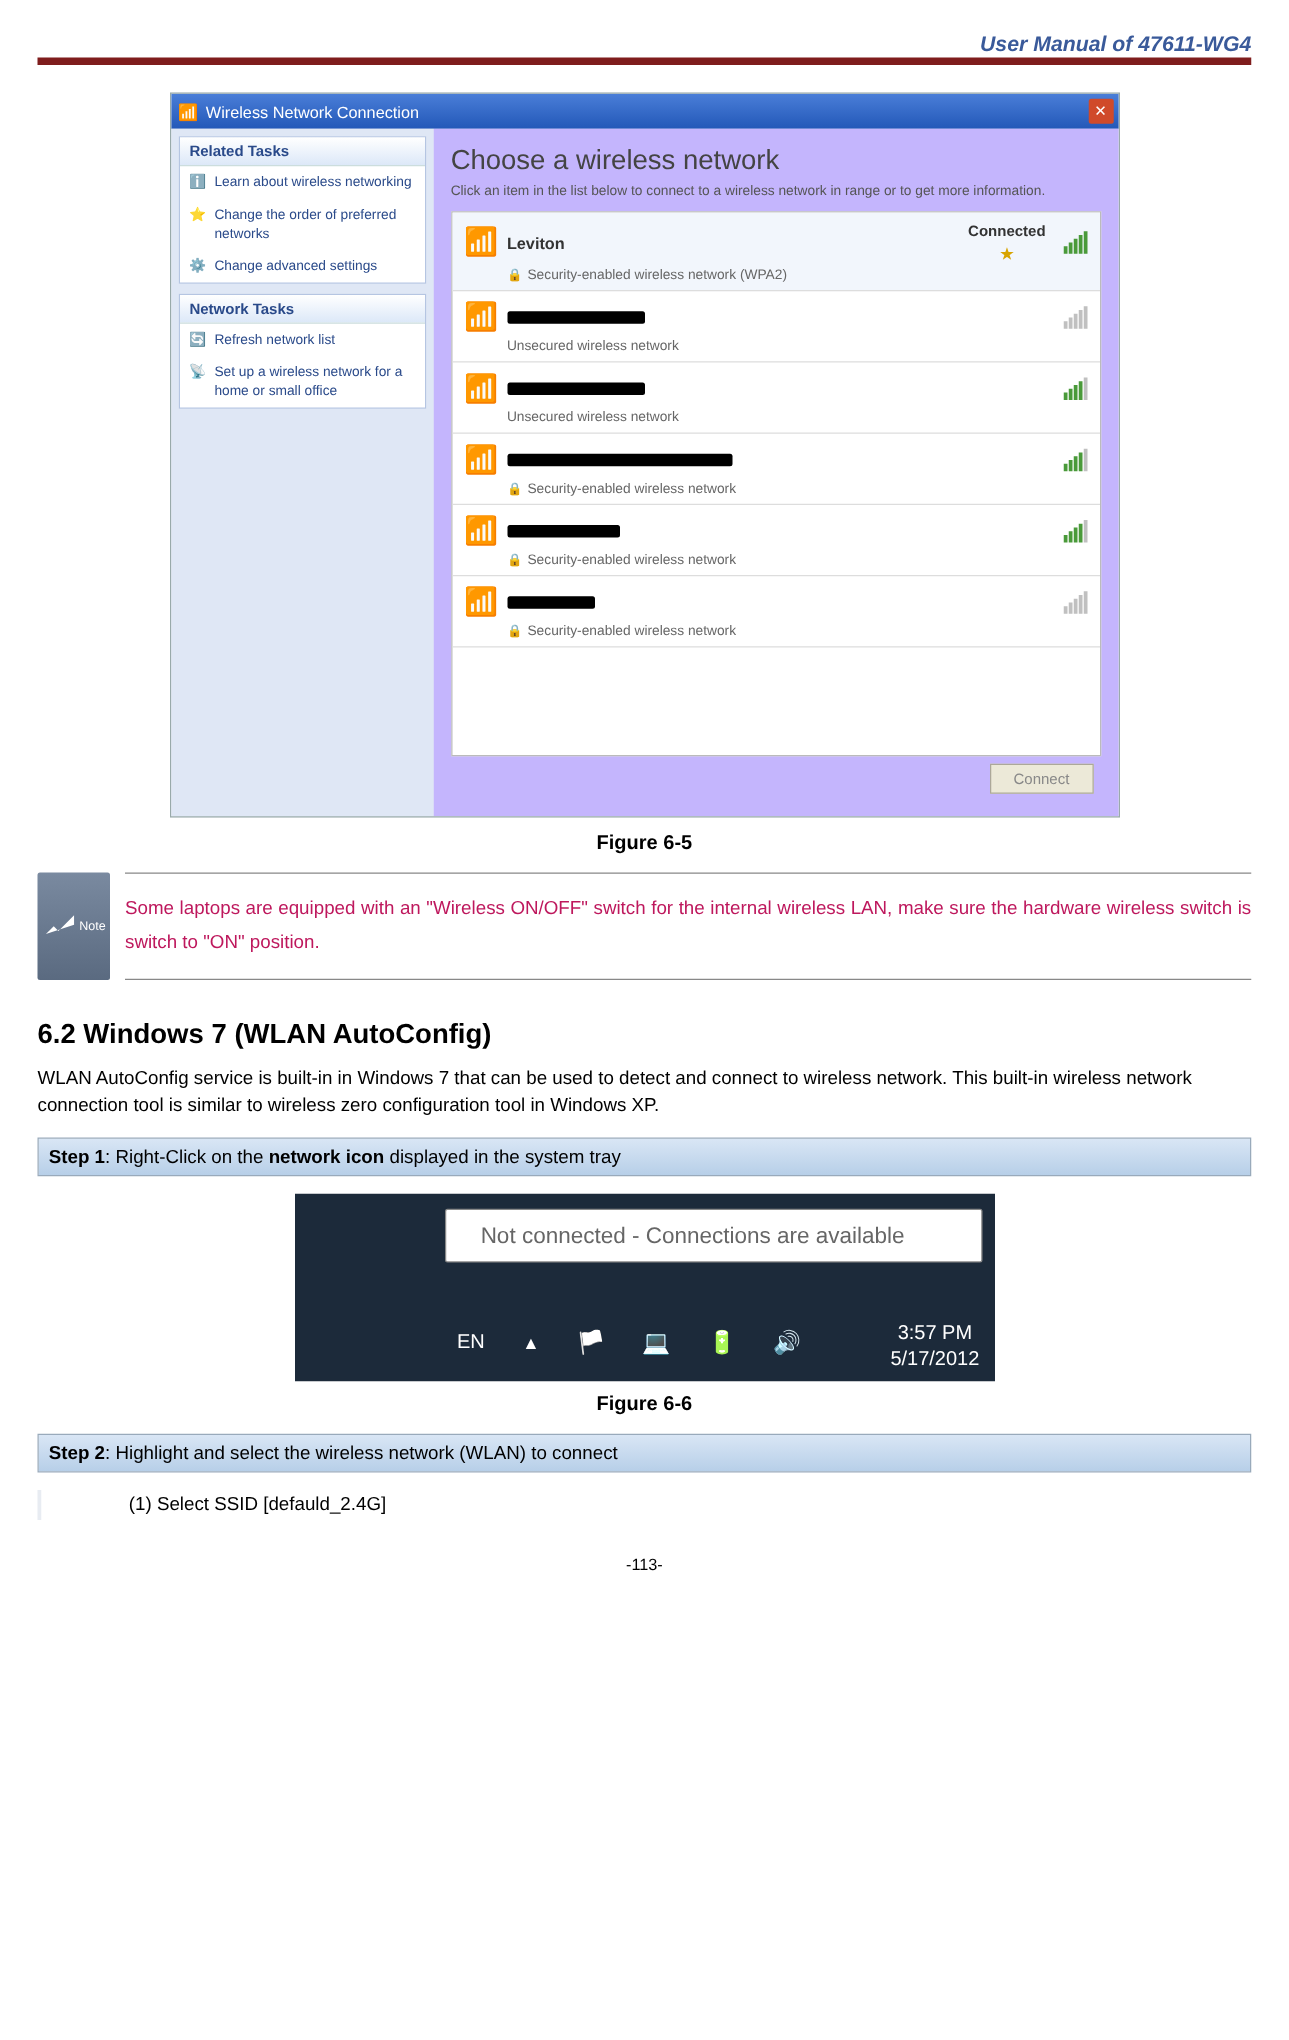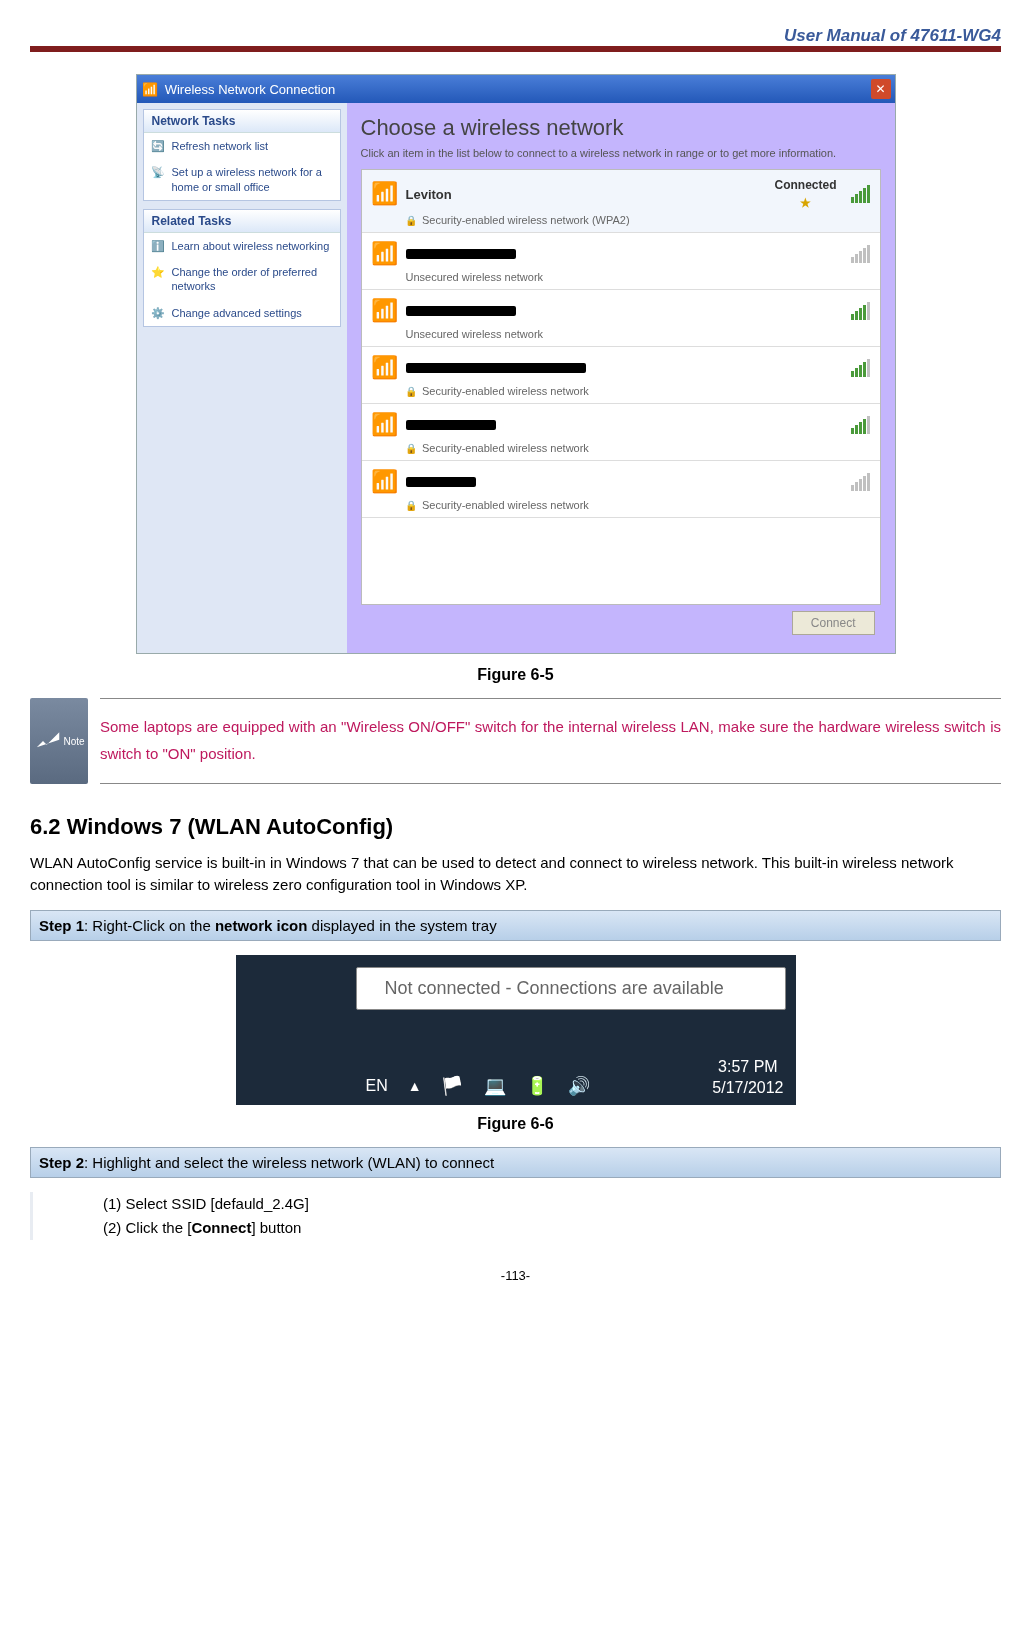--- a/index.html
+++ b/index.html
@@ -157,22 +157,22 @@
       position:relative;
       overflow:hidden;
     }
     .tooltip66{
       position:absolute; top:12px; left:120px; right:10px;
       background:#fff; border:1px solid #888;
       padding:10px 28px; font-size:18px; color:#666;
       border-radius:2px;
     }
     .tray66{
-      position:absolute; bottom:8px; left:130px;
-      display:flex; align-items:center; gap:20px;
+      position:absolute; bottom:20px; left:130px;
+      display:flex; align-items:center; gap:30px;
       color:#fff;
     }
     .tray-time{ position:absolute; right:12px; bottom:6px; text-align:center; color:#fff; font-size:16px; line-height:1.3;}
     .tray66 span{ filter:brightness(1.2);}
     .substeps { margin-left:70px; font-size:15px; line-height:1.6; }
     .substeps-outer { border-left:3px solid #e8ecf2; padding-left:0;}
     .page-num { text-align:center; font-size:13px; margin-top:28px;}
   </style>
 </head>
 <body>
@@ -183,43 +183,43 @@
 
 <div class="figure-img">
   <div class="win-titlebar">
     <span style="margin-right:6px;">📶</span>
     <span>Wireless Network Connection</span>
     <span class="win-close">✕</span>
   </div>
   <div class="win-body">
     <div class="win-sidebar">
       <div class="side-group">
+        <div class="side-group-h">Related Tasks</div>
+        <div class="side-item">
+          <span class="side-ico">ℹ️</span>
+          <span>Learn about wireless networking</span>
+        </div>
+        <div class="side-item">
+          <span class="side-ico">⭐</span>
+          <span>Change the order of preferred networks</span>
+        </div>
+        <div class="side-item">
+          <span class="side-ico">⚙️</span>
+          <span>Change advanced settings</span>
+        </div>
+      </div>
+      <div class="side-group">
         <div class="side-group-h">Network Tasks</div>
         <div class="side-item">
           <span class="side-ico">🔄</span>
           <span>Refresh network list</span>
         </div>
         <div class="side-item">
           <span class="side-ico">📡</span>
           <span>Set up a wireless network for a home or small office</span>
-        </div>
-      </div>
-      <div class="side-group">
-        <div class="side-group-h">Related Tasks</div>
-        <div class="side-item">
-          <span class="side-ico">ℹ️</span>
-          <span>Learn about wireless networking</span>
-        </div>
-        <div class="side-item">
-          <span class="side-ico">⭐</span>
-          <span>Change the order of preferred networks</span>
-        </div>
-        <div class="side-item">
-          <span class="side-ico">⚙️</span>
-          <span>Change advanced settings</span>
         </div>
       </div>
     </div>
     <div class="win-main">
       <div class="main-h1">Choose a wireless network</div>
       <div class="main-sub">Click an item in the list below to connect to a wireless network in range or to get more information.</div>
       <div class="net-list">
 
         <div class="net-item" style="background:#f2f6fc;">
           <div class="net-row1">
@@ -370,19 +370,16 @@
 <div class="caption">Figure 6-6</div>
 
 <div class="step-bar">
   <strong>Step 2</strong><span>: Highlight and select the wireless network (WLAN) to connect</span>
 </div>
 <div class="substeps-outer">
   <div class="substeps">
     <div>
       <span>(1)</span>&nbsp;<span>Select SSID [defauld_2.4G]</span>
     </div>
-    <div>
-      <span>(2)</span>&nbsp;<span>Click the [</span><strong>Connect</strong><span>] button</span>
-    </div>
   </div>
 </div>
 
 <div class="page-num">-113-</div>
 
 </body></html>

